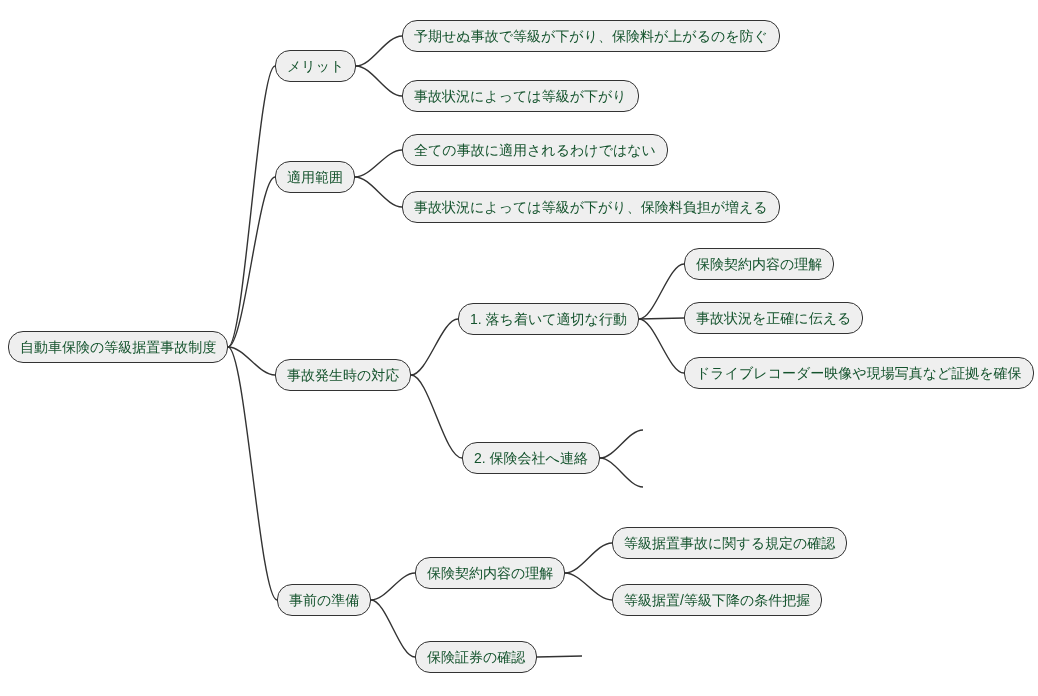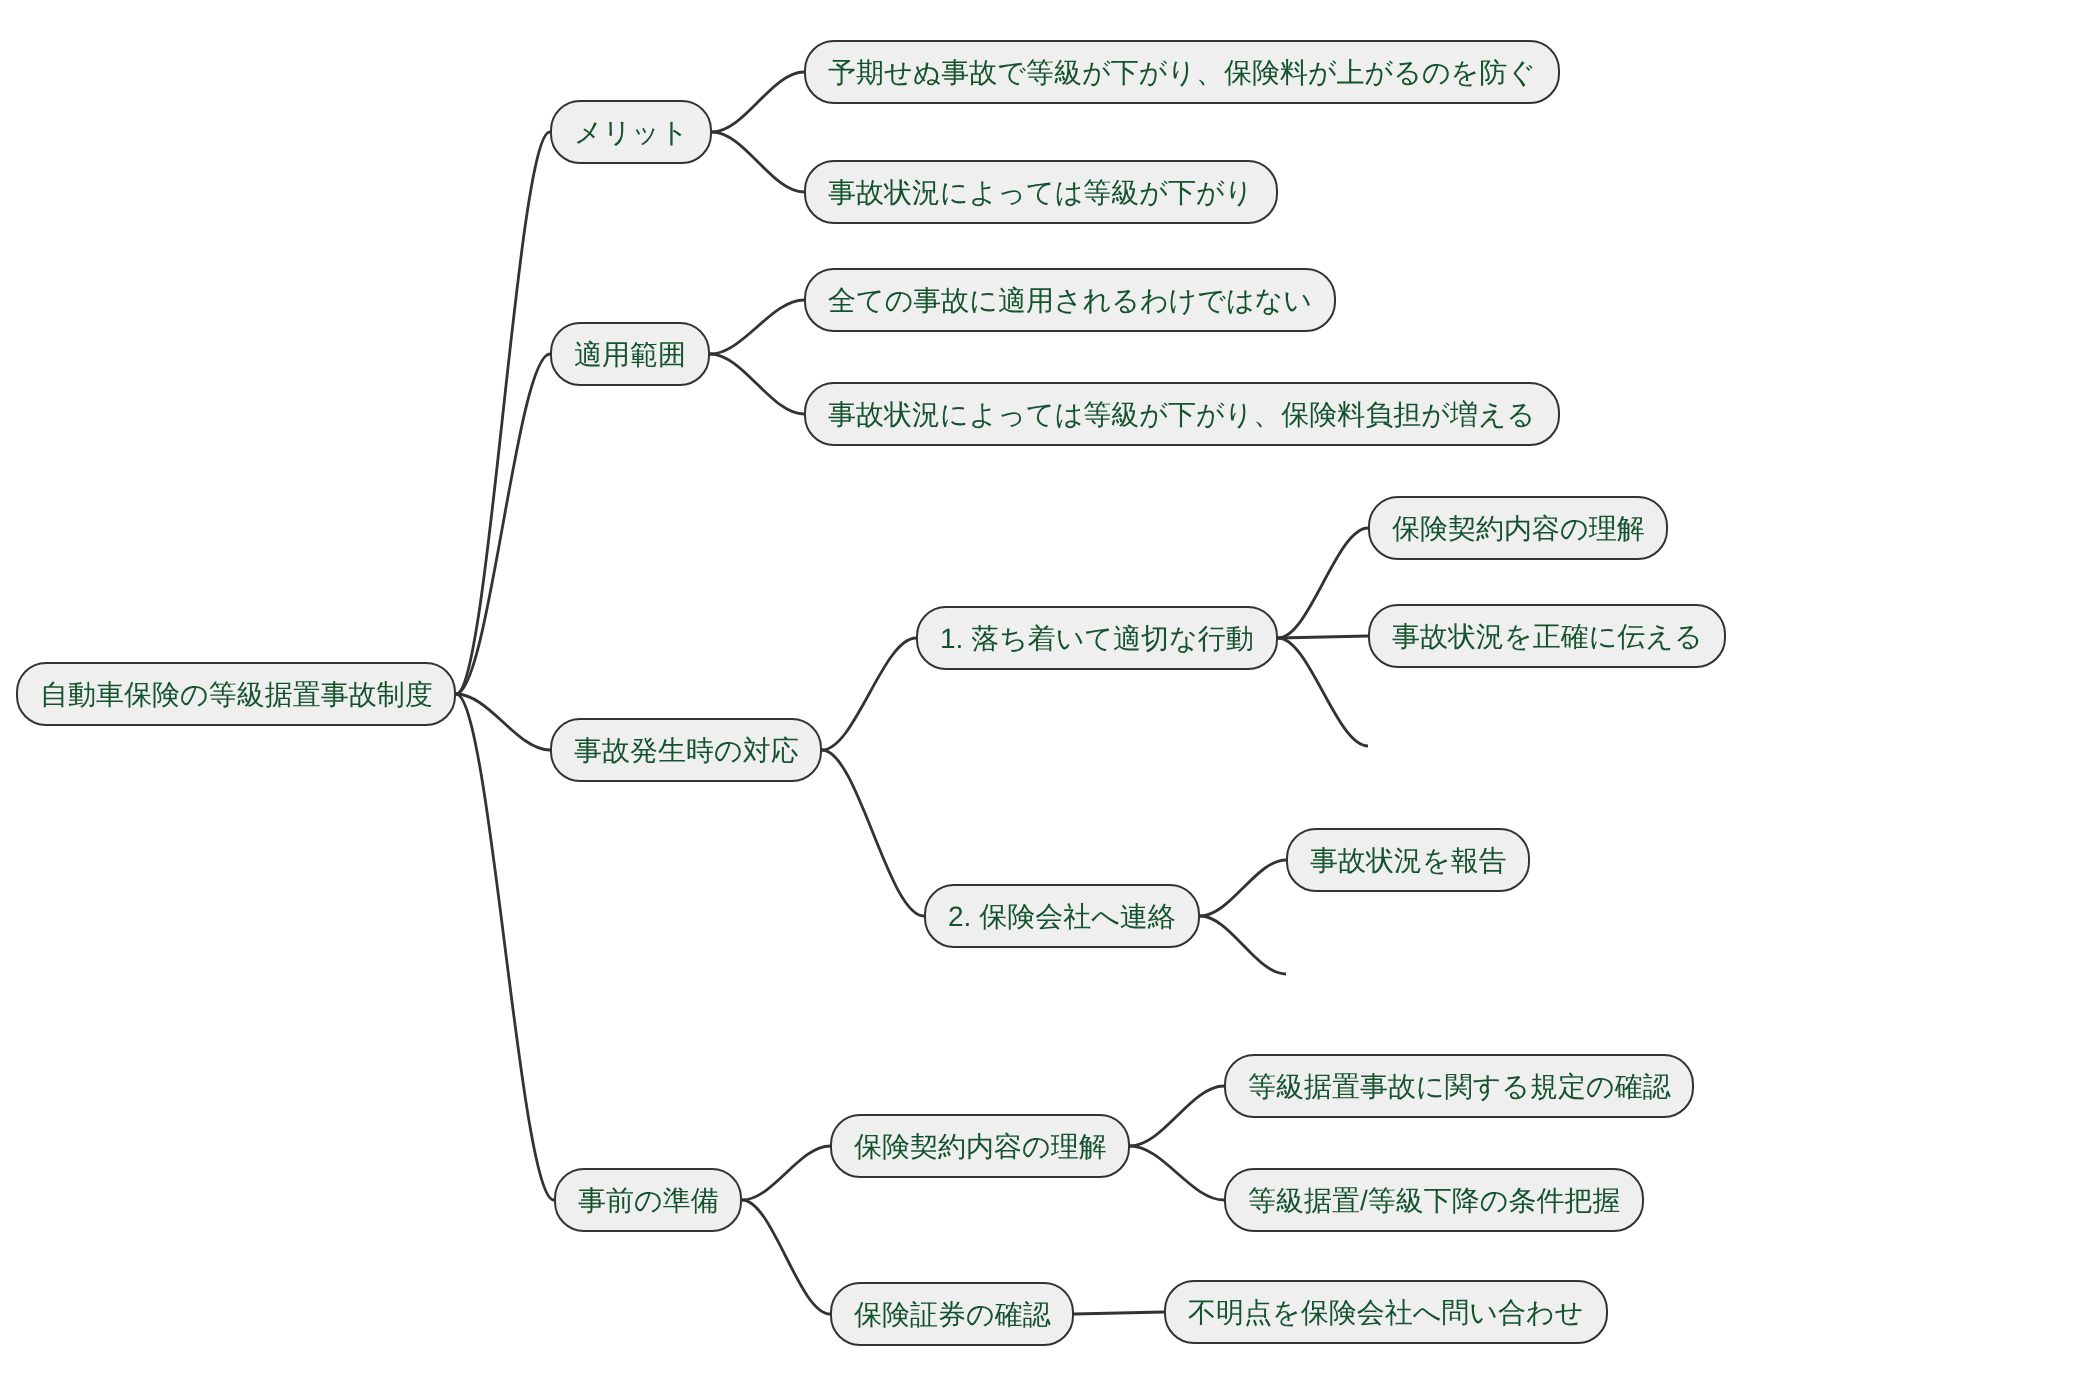--- a/index.html
+++ b/index.html
@@ -72,21 +72,20 @@
     <div class="node" style="left: 275px; top: 66px;">メリット</div>
     <div class="node" style="left: 402px; top: 36px;">予期せぬ事故で等級が下がり、保険料が上がるのを防ぐ</div>
     <div class="node" style="left: 402px; top: 96px;">事故状況によっては等級が下がり</div>
     <div class="node" style="left: 275px; top: 177px;">適用範囲</div>
     <div class="node" style="left: 402px; top: 150px;">全ての事故に適用されるわけではない</div>
     <div class="node" style="left: 402px; top: 207px;">事故状況によっては等級が下がり、保険料負担が増える</div>
     <div class="node" style="left: 275px; top: 375px;">事故発生時の対応</div>
     <div class="node" style="left: 458px; top: 319px;">1. 落ち着いて適切な行動</div>
     <div class="node" style="left: 684px; top: 264px;">保険契約内容の理解</div>
     <div class="node" style="left: 684px; top: 318px;">事故状況を正確に伝える</div>
+    <div class="node" style="left: 684px; top: 373px;">ドライブレコーダー映像や現場写真など証拠を確保</div>
     <div class="node" style="left: 462px; top: 458px;">2. 保険会社へ連絡</div>
-    <div class="node" style="left: 643px; top: 430px;">事故状況を報告</div>
     <div class="node" style="left: 277px; top: 600px;">事前の準備</div>
     <div class="node" style="left: 415px; top: 573px;">保険契約内容の理解</div>
     <div class="node" style="left: 612px; top: 543px;">等級据置事故に関する規定の確認</div>
     <div class="node" style="left: 612px; top: 600px;">等級据置/等級下降の条件把握</div>
     <div class="node" style="left: 415px; top: 657px;">保険証券の確認</div>
-    <div class="node" style="left: 582px; top: 656px;">不明点を保険会社へ問い合わせ</div>
   </div>
 
 </body></html>

